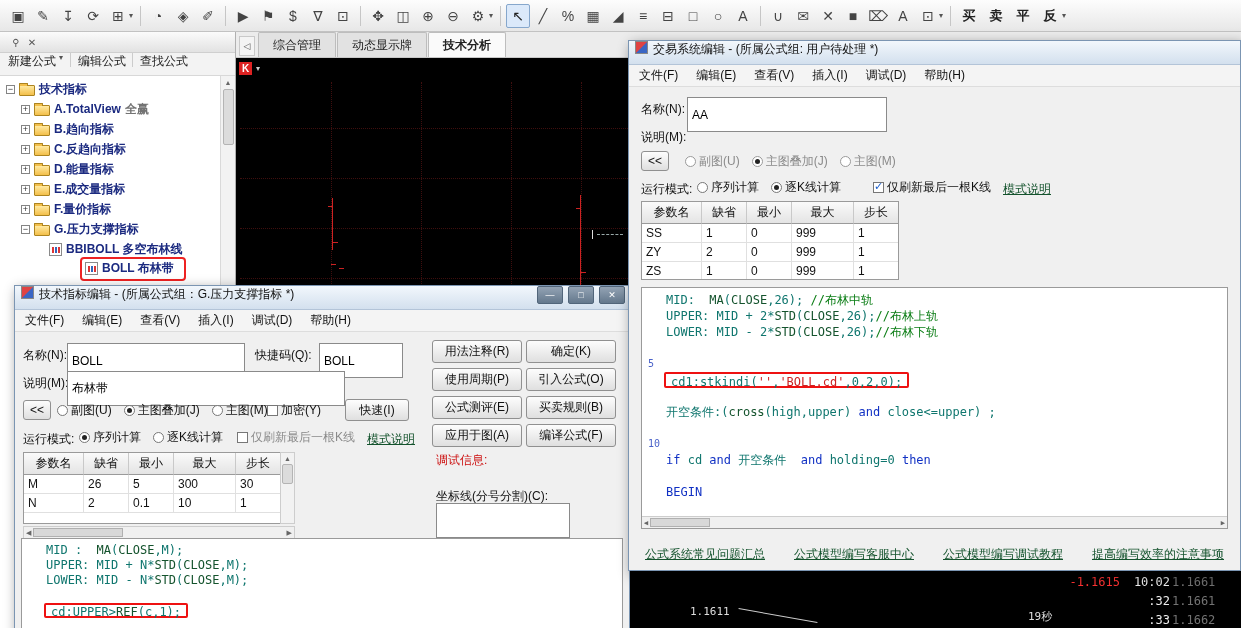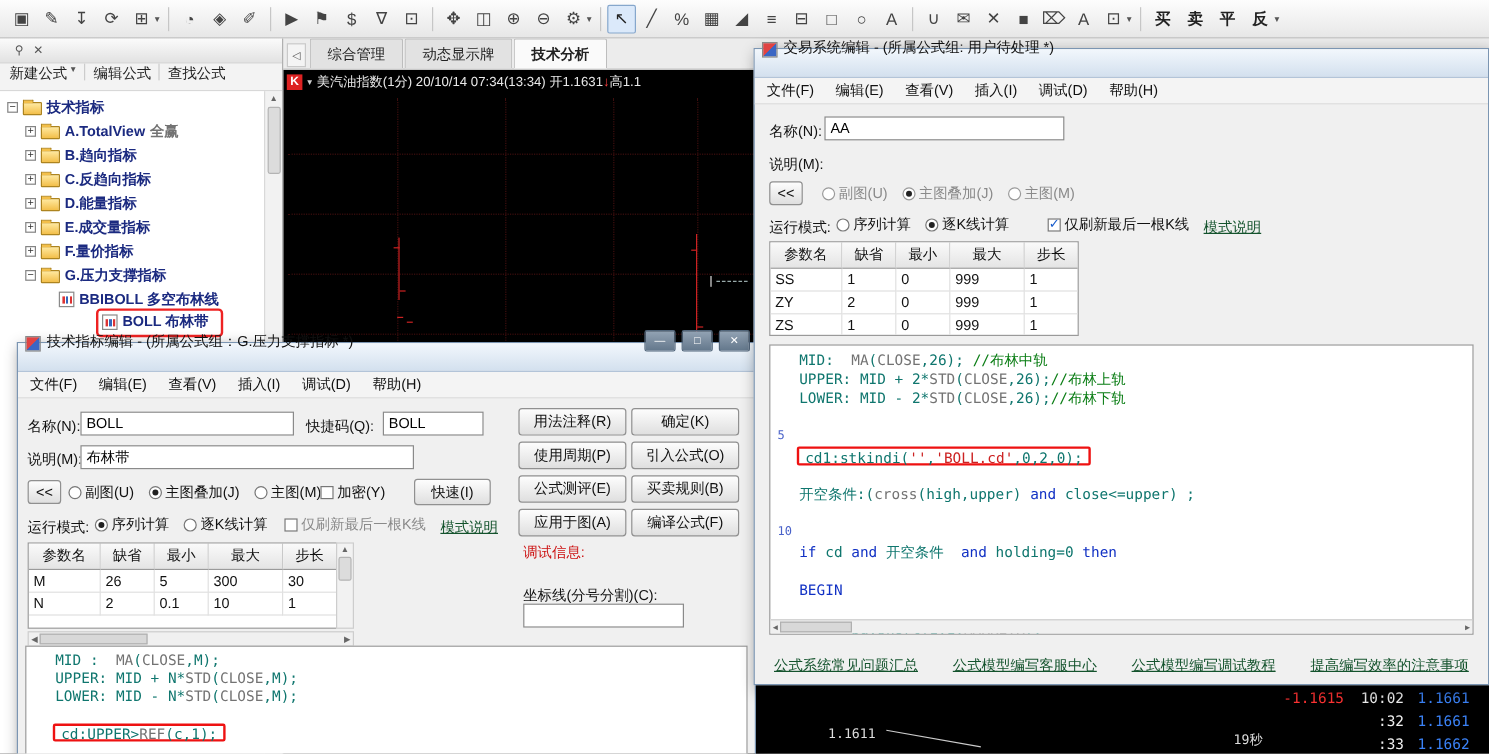--- a/index.html
+++ b/index.html
@@ -55,28 +55,28 @@
 .gridh{position:absolute;left:4px;width:388px;height:0;border-top:1px dotted #3f0e0e}
 .candle{position:absolute;width:1px;background:#c22}
 .ctick{position:absolute;width:5px;height:1px;background:#c22}
 .wtick{position:absolute;width:1px;height:9px;background:#ddd}
 .wdash{position:absolute;width:26px;height:0;border-top:1px dashed #9aa}
 
 
 .dialog{position:absolute;background:#f0f0f0;border:1px solid #7b95b2;box-shadow:3px 4px 12px rgba(0,0,0,.45)}
 .d1{left:14px;top:285px;width:616px;height:400px;z-index:10}
 .d2{left:628px;top:40px;width:613px;height:531px;z-index:20}
-.titlebar{height:24px;display:flex;align-items:flex-end;gap:5px;padding:0 4px 16px 6px;background:linear-gradient(#f2f7fc,#d3e0ee);border-bottom:1px solid #b3c4d8}
+.titlebar{height:24px;display:flex;align-items:flex-start;gap:5px;padding:0 4px 0 6px;background:linear-gradient(#f2f7fc,#d3e0ee);border-bottom:1px solid #b3c4d8}
 .dicon{width:13px;height:13px;background:linear-gradient(135deg,#e04343 0 49%,#3a66c4 51% 100%);border:1px solid #888;flex:none}
 .dtitle{flex:1;white-space:nowrap;overflow:hidden}
 .winbtn{width:26px;height:18px;display:inline-flex;align-items:center;justify-content:center;font-size:9px;color:#fff;background:linear-gradient(#93a3b4,#64788c);border:1px solid #51657a;border-radius:2px;flex:none}
 .menubar{height:22px;display:flex;align-items:center;gap:18px;padding:0 10px;background:#f4f4f4;border-bottom:1px solid #ddd}
 .dbody{position:absolute;left:0;top:46px;right:0;bottom:0}
 .flabel{position:absolute;color:#111;white-space:nowrap}
-.txt{position:absolute;height:20px;border:1px solid #8a8a8a;background:#fff;font-size:12px;font-family:inherit;padding:1px 4px}
+.txt{position:absolute;height:35px;border:1px solid #8a8a8a;background:#fff;font-size:12px;font-family:inherit;padding:1px 4px}
 .btn{position:absolute;background:linear-gradient(#fdfdfd,#dfdfdf);border:1px solid #909090;border-radius:3px;font-size:12px;font-family:inherit;color:#111;display:inline-flex;align-items:center;justify-content:center}
 .btn-grid{position:absolute;left:417px;top:8px;display:grid;grid-template-columns:90px 90px;gap:5px 4px}
 .gbtn{width:90px;height:23px;background:linear-gradient(#fdfdfd,#dfdfdf);border:1px solid #909090;border-radius:3px;font-size:12px;font-family:inherit;color:#111}
 .rrow{position:absolute;display:flex;align-items:center}
 .ritem{display:inline-flex;align-items:center;gap:3px;margin-right:12px}
 .ritem.dis .rlabel{color:#8a8a8a}
 .ritem.dis .radio{border-color:#9a9a9a}
 .radio{width:11px;height:11px;border:1px solid #777;border-radius:50%;background:#fff;position:relative;flex:none}
 .radio.sel::after{content:"";position:absolute;left:2px;top:2px;width:5px;height:5px;border-radius:50%;background:#222}
 .cbox{width:11px;height:11px;border:1px solid #777;background:#fff;position:relative;flex:none}
@@ -90,38 +90,38 @@
 .red{color:#cc1111}
 .codearea{position:absolute;background:#fff;border:1px solid #9a9a9a;font-family:"DejaVu Sans Mono","Liberation Mono",monospace;font-size:12px;overflow:hidden}
 .d1code{padding:4px 0 0 24px}
 .d2code{padding:4px 0 0 4px}
 .cline{display:flex;height:16px;line-height:16px;white-space:pre}
 .d1code .cline{height:15px;line-height:15px}
 .gnum{width:20px;flex:none;color:#4a62c9;font-size:10px;padding-left:2px}
 .cbody{white-space:pre;display:inline-block}
 .cbody.boxed{border:2px solid #e11;border-radius:2px;padding:0 5px;margin-left:-2px}
 .sg-p{color:#0f766e}
-.sg-f{color:#737373}
+.sg-f{color:#14532d}
 .sg-k{color:#1131c4}
 .sg-c{color:#0a7d14}
 .sg-s{color:#c22}
 .vsb{position:absolute;width:15px;background:#f2f2f2;border:1px solid #cdcdcd;display:flex;flex-direction:column;align-items:center;font-size:7px;color:#666;padding:2px 0}
 .vsb .sthumb{height:20px;margin-top:2px}
 .hsb{position:absolute;height:13px;background:#f0f0f0;border:1px solid #cdcdcd;display:flex;align-items:center;font-size:7px;color:#666;padding:0 2px}
 .hthumb{width:90px;height:9px;background:#d8d8d8;border:1px solid #b0b0b0;margin:0 2px}
 .hsb .endarrow{margin-left:auto}
 .linksrow{position:absolute;left:16px;right:16px;display:flex;justify-content:space-between}
 
 
 .ticker{position:absolute;left:628px;top:571px;width:613px;height:57px;background:#000;z-index:3;font-family:"DejaVu Sans Mono","Liberation Mono",monospace}
 .tick-rows{position:absolute;left:438px;top:1px;width:170px}
 .tickrow{display:flex;height:19px;align-items:center;font-size:12px}
 .tex{width:54px;color:#ff3333;text-align:right}
 .ttm{width:52px;color:#eee;text-align:right;padding-right:2px}
-.tpr{flex:1;color:#3b82f6;text-align:center;padding-right:2px}
+.tpr{flex:1;color:#737373;text-align:left;padding-right:2px}
 .tick-price-label{position:absolute;left:62px;top:34px;color:#ddd;font-size:11px}
 .tick-line{position:absolute;left:110px;top:44px;width:80px;height:1px;background:#ccc;transform:rotate(10deg)}
 .tick-seconds{position:absolute;left:400px;top:38px;color:#ddd;font-size:11px}
 </style>
 </head>
 <body>
 
 <div>
 
   <div class="toolbar">
@@ -257,21 +257,20 @@
         <span class="tab">综合管理</span>
         <span class="tab">动态显示牌</span>
         <span class="tab active">技术分析</span>
       </div>
   </div>
 
   <div class="chart">
     <div class="chart-header">
       <span class="kbadge">K</span>
       <span class="kcaret">▾</span>
-      <span><span class="hseg hw">美汽油指数(1分) </span><span class="hseg hw">20/10/14 07:34(13:34) </span><span class="hseg hw">开1.1631</span><span class="hseg hr">↓</span><span class="hseg hw">高1.1</span></span>
     </div>
     <div class="gridv" style="left:95px"></div>
     <div class="gridv" style="left:185px"></div>
     <div class="gridv" style="left:275px"></div>
     <div class="gridv" style="left:345px"></div>
     <div class="gridh" style="top:70px"></div>
     <div class="gridh" style="top:120px"></div>
     <div class="gridh" style="top:170px"></div>
     <div class="gridh" style="top:220px"></div>
     <div class="candle" style="left:96px;top:140px;height:52px"></div>

